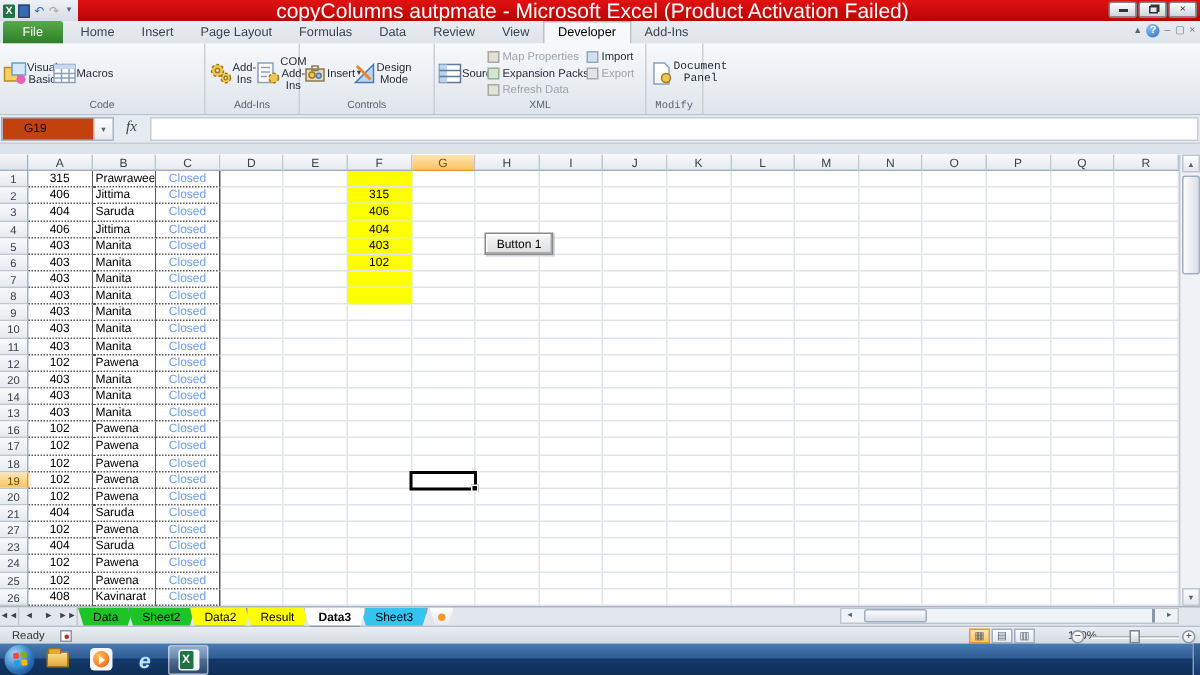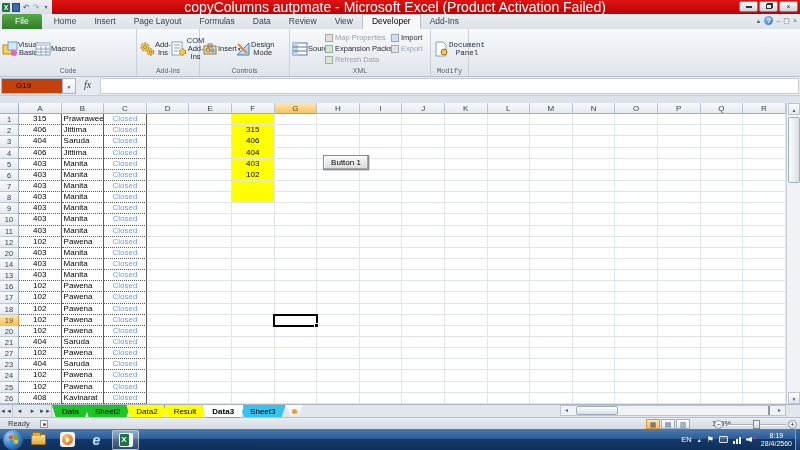--- a/index.html
+++ b/index.html
@@ -880,32 +880,16 @@
         <span class="wmp">
           <i></i>
         </span>
       </div>
     <div class="tbtn">
         <span class="ie">e</span>
       </div>
     <div class="tbtn on">
         <span class="xlico"></span>
       </div>
-    <div class="tray">
-      <span class="txt">EN</span>
-      <span class="chev">▲</span>
-      <span class="flagico">⚑</span>
-      <span class="kbico"></span>
-      <span class="sig">
-          <i style="height:3px;"></i>
-          <i style="height:5px;"></i>
-          <i style="height:7px;"></i>
-        </span>
-      <span class="spk"></span>
-      <span class="clock">
-        <span>8:19</span><br>
-        <span>28/4/2560</span>
-      </span>
-    </div>
     <div class="sliver"></div>
   </div>
 
 </div>
 
 </body></html>

